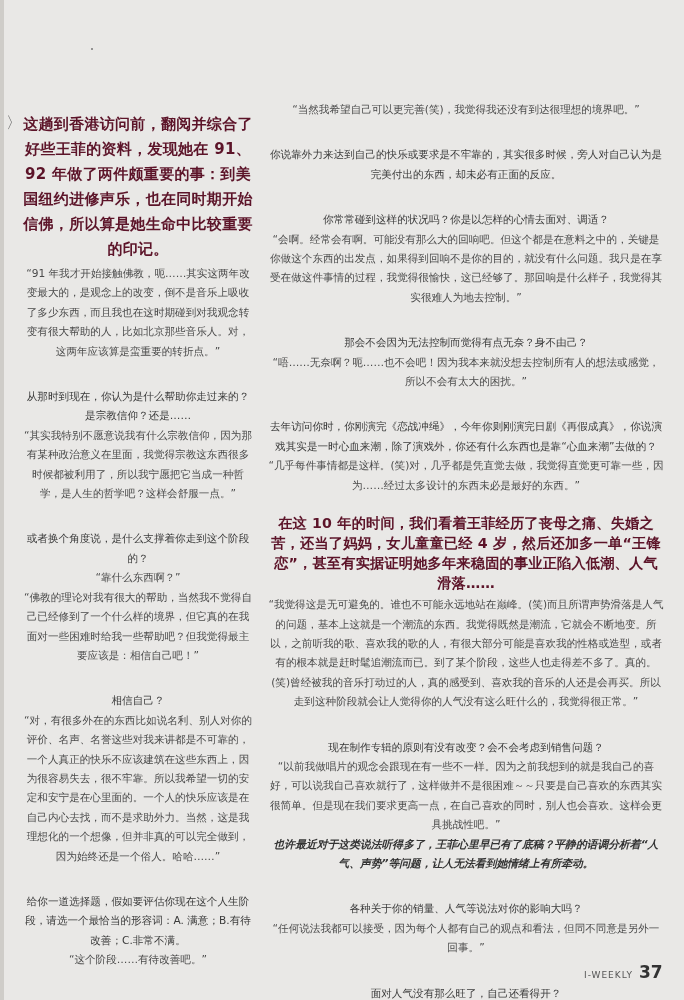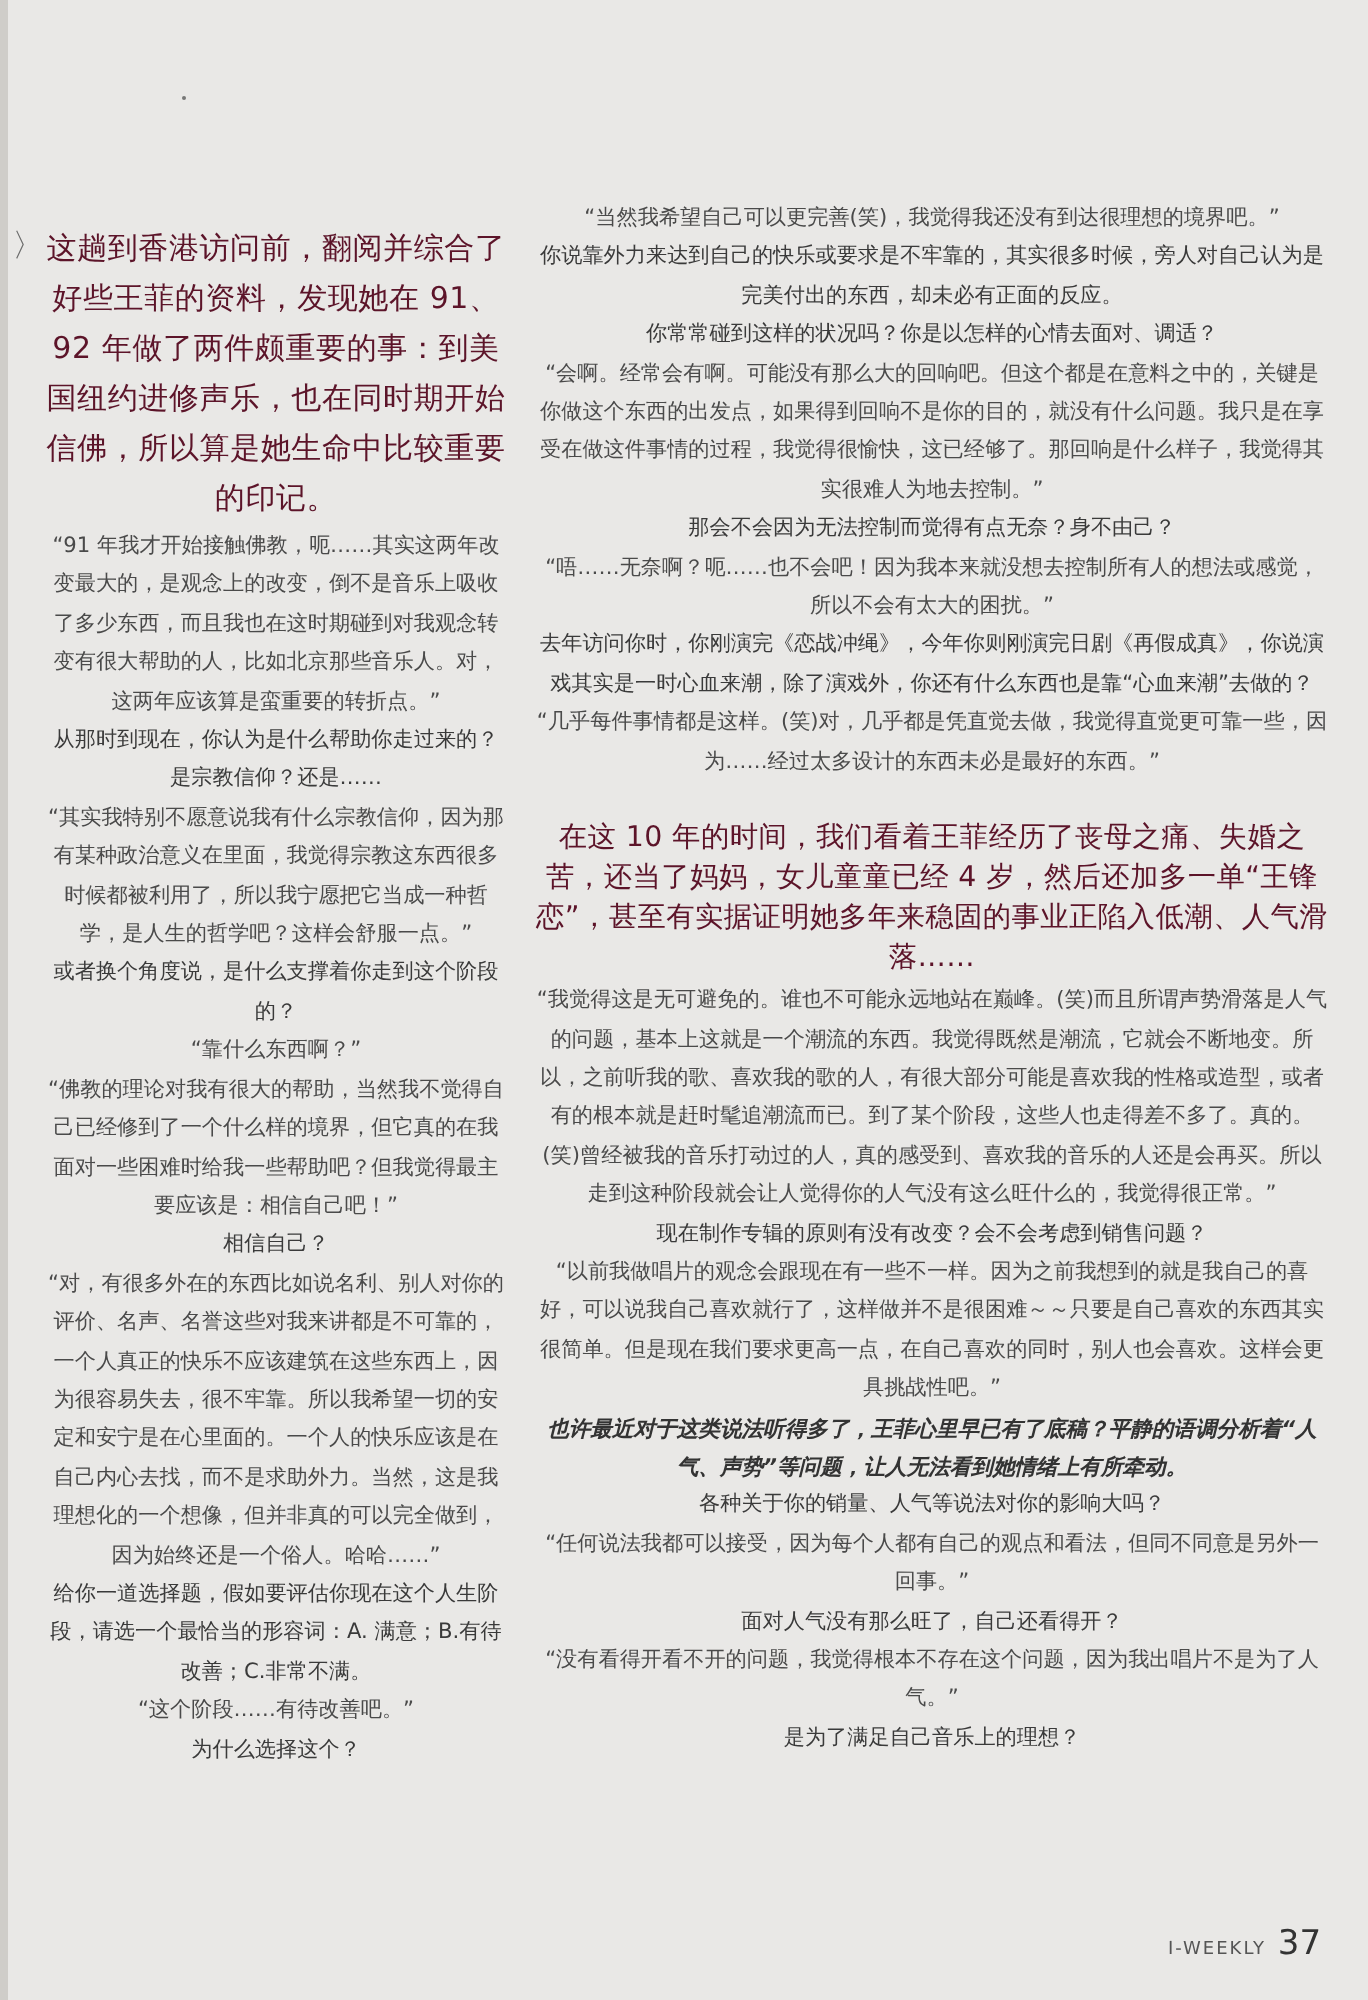--- a/index.html
+++ b/index.html
@@ -9,36 +9,36 @@
     font-family:"DejaVu Sans", sans-serif;
     color:#3a3a3a;
     position:relative;
   }
   .spine { position:absolute; left:0; top:0; width:4px; height:1000px; background:#cfcdc9; }
   .dot { position:absolute; left:91px; top:48px; width:2px; height:2px; background:#777; border-radius:1px; }
   .col { position:absolute; font-size:10.6px; line-height:19.4px;text-align:center; }
   .col-left { left:22px; top:112px; width:232px; }
   .col-right { left:268px; top:100px; width:396px; }
   .lead {
-    color:#5c1429; font-weight:normal; font-size:15px; line-height:25px;
+    color:#5c1429; font-weight:bold; font-size:15px; line-height:25px;
     margin:0 0 2px 0; letter-spacing:0.3px;
   }
   .lead-right { font-size:14.2px; line-height:20px; margin-top:18px; letter-spacing:0.2px; }
   .marker { position:absolute; left:6px; top:113px; font-size:16px; color:#6b6b6b; }
   p { margin:0; }
-  .q { color:#3a3a3a; }
+  .q { color:#3a3a3a;margin-top:26px; }
   .a { color:#4a4a4a; }
   .note { font-weight:bold; font-style:italic; color:#333; font-size:10.8px; }
   .endmark {
     display:inline-block; width:10px; height:10px; background:#1a1a1a; margin-left:14px;
     vertical-align:middle; position:relative;
   }
   .endmark::after { content:""; position:absolute; left:3px; top:4px; width:4px; height:6px; background:#e9e8e6; }
   .footer { position:absolute; left:584px; top:962px; font-size:9px; letter-spacing:1px; color:#555; }
-  .pageno { font-size:17px; letter-spacing:0; color:#333; margin-left:2px; }
+  .pageno { font-size:17px; letter-spacing:0; color:#333; margin-left:2px;font-weight:bold; }
 </style>
 </head>
 <body>
 
 <div class="spine"></div>
 <div class="dot"></div>
 
 <span class="marker">〉</span>
 
 <div class="col col-left">

